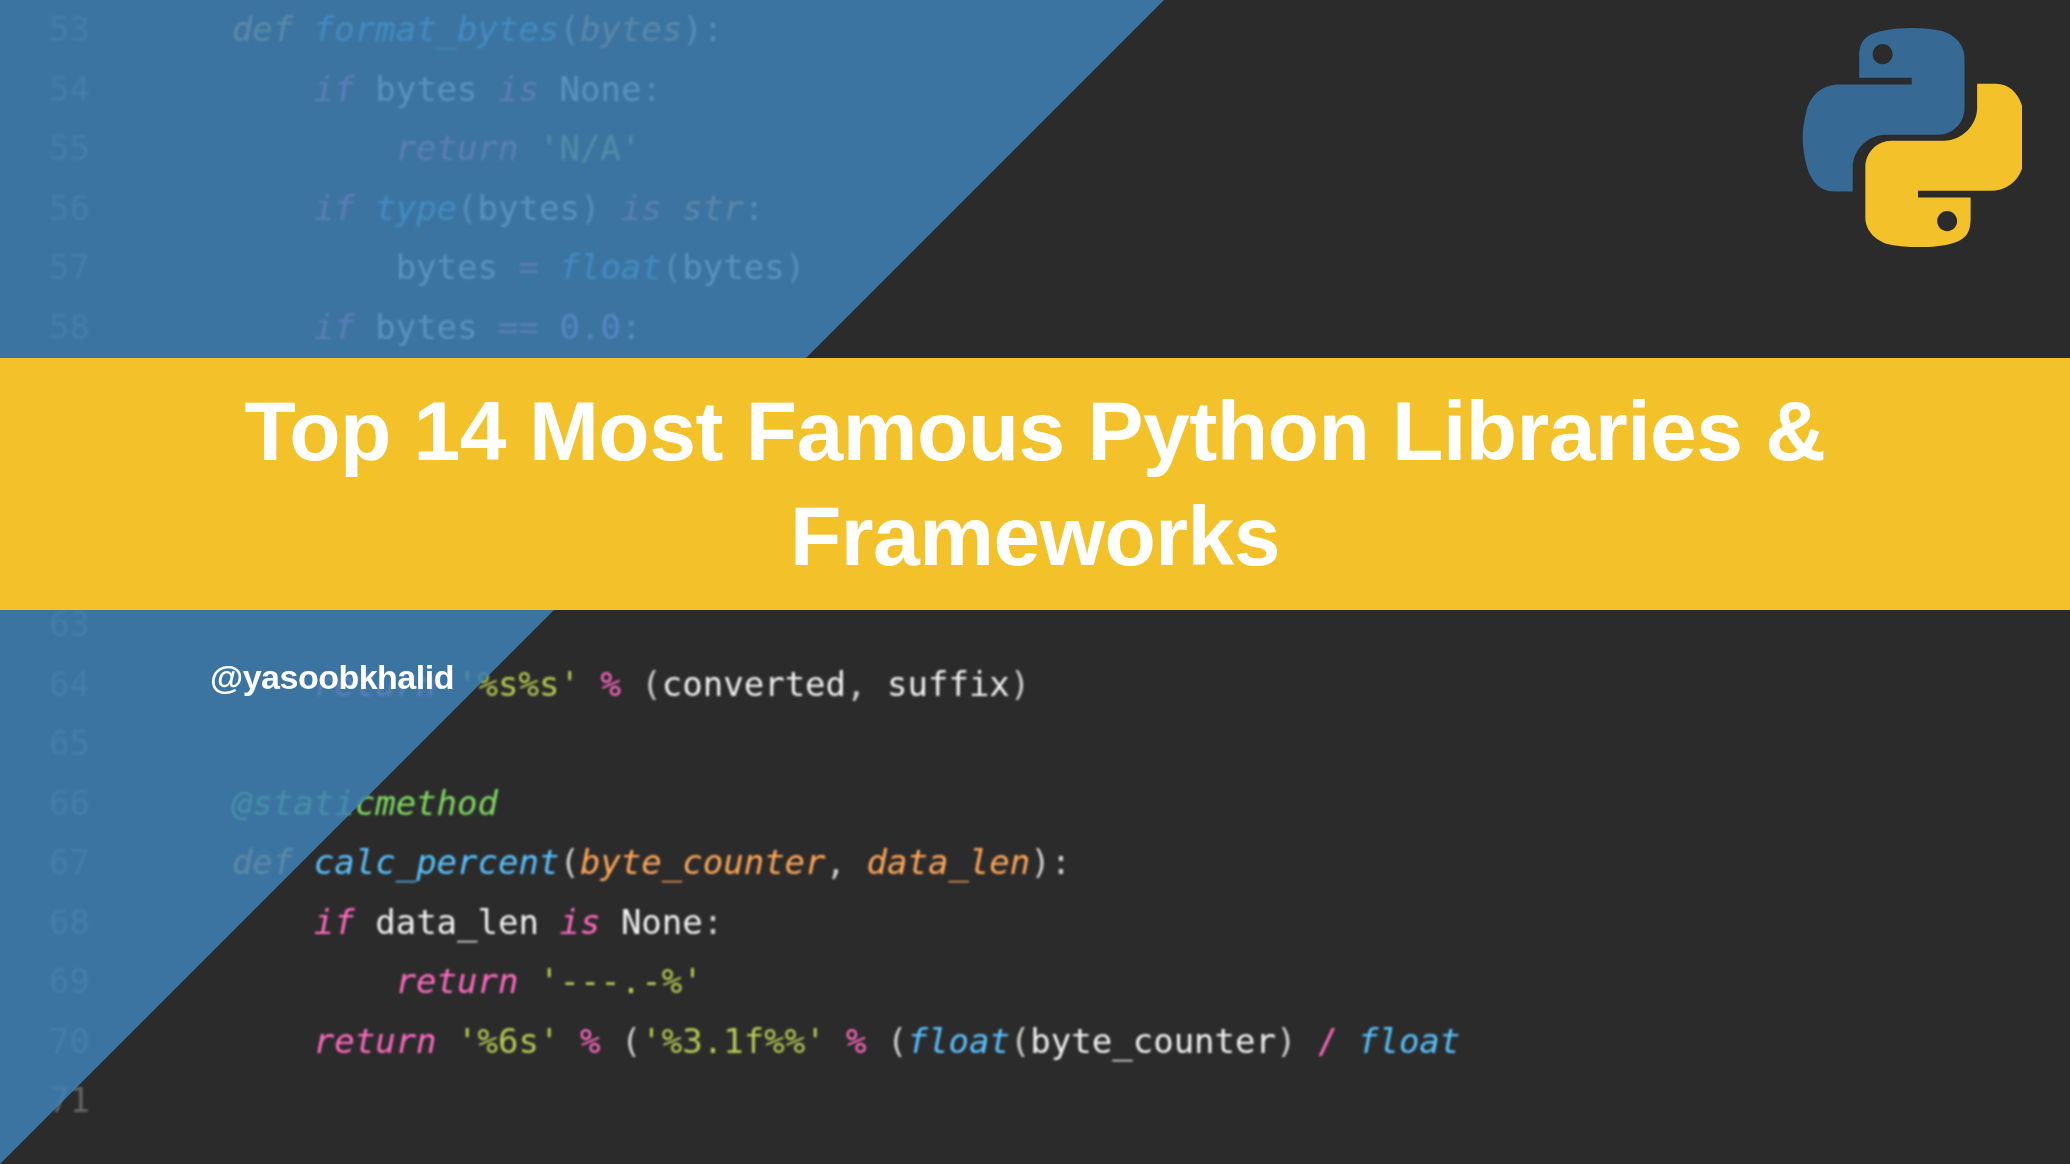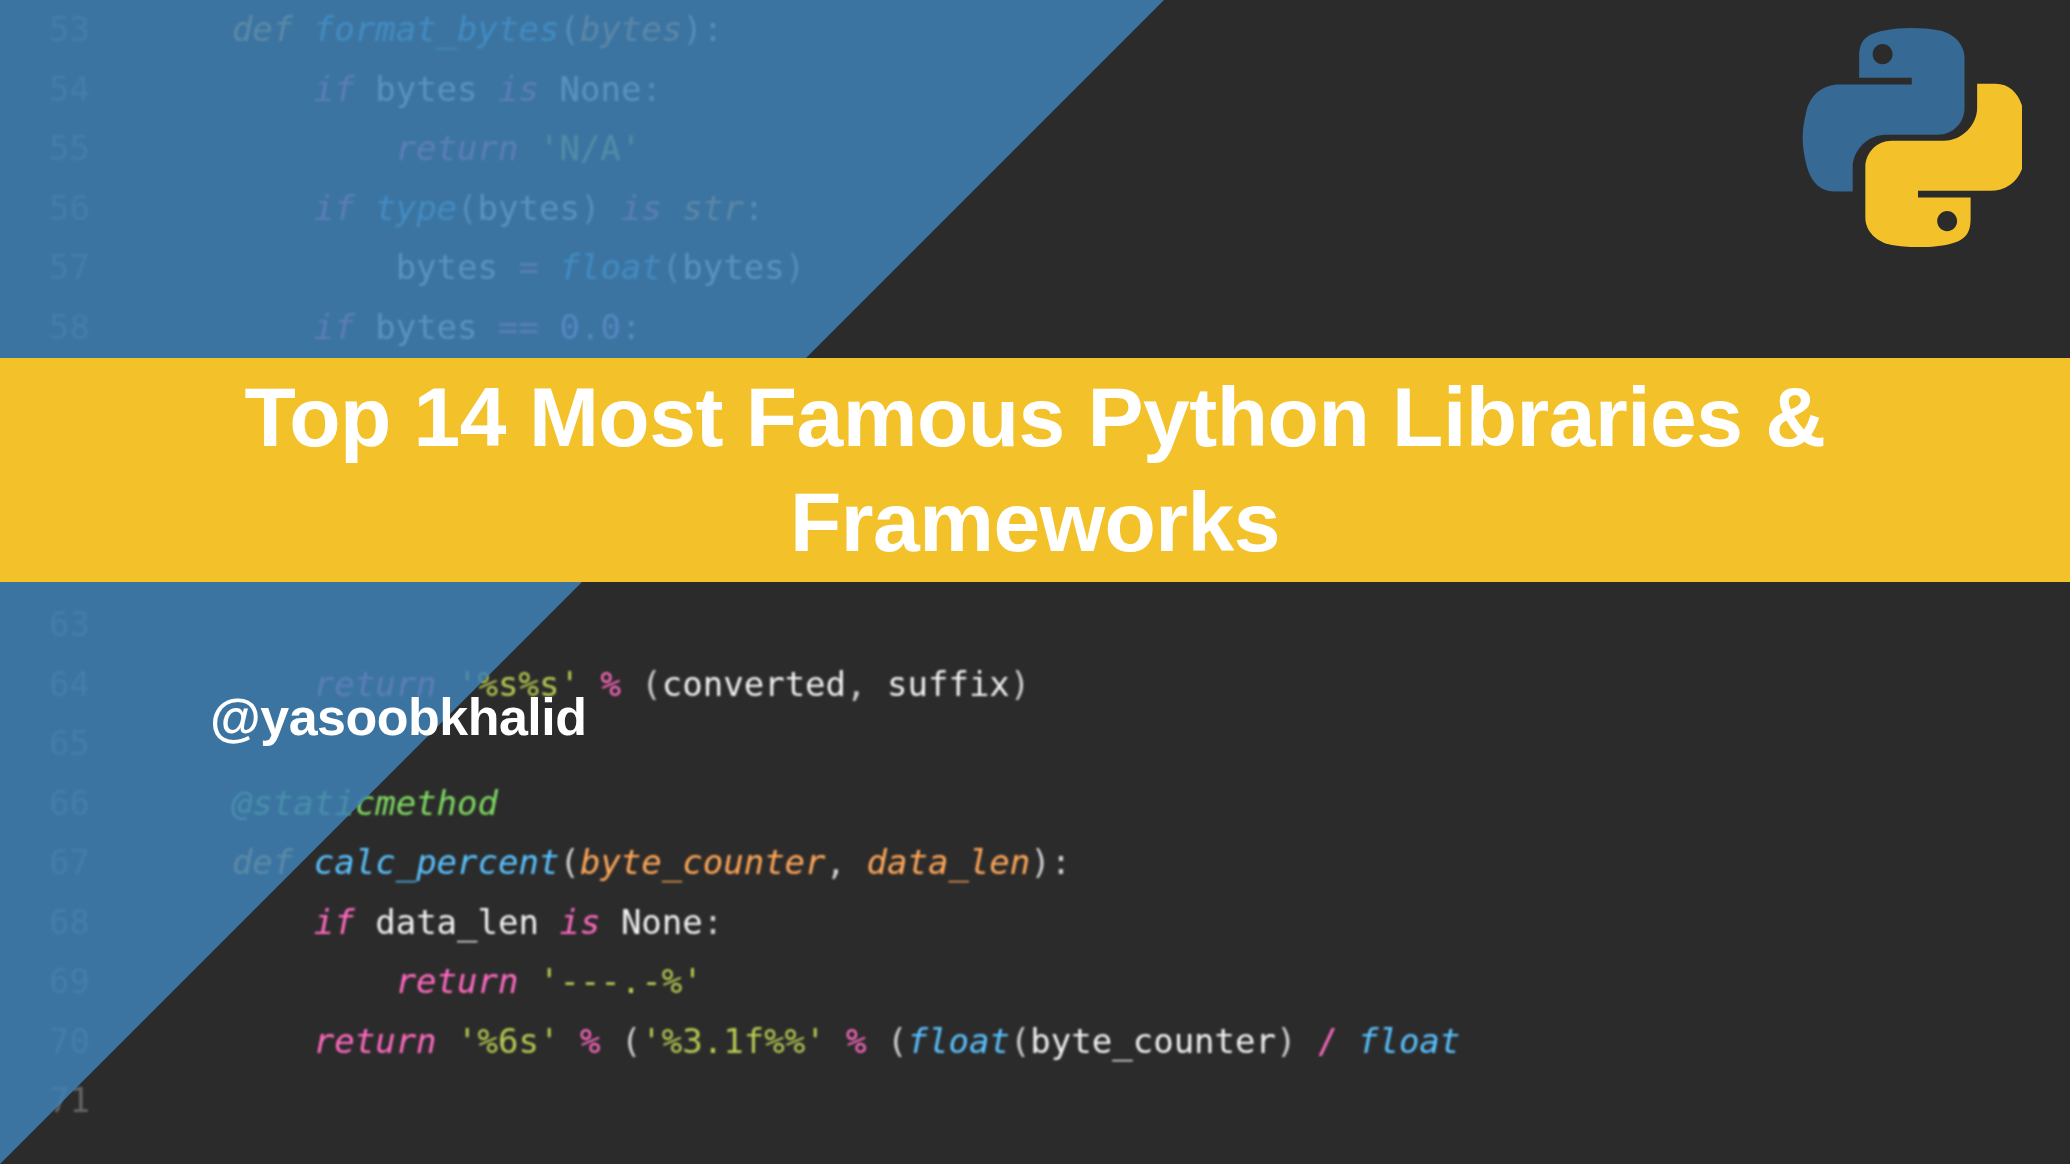--- a/index.html
+++ b/index.html
@@ -50,21 +50,21 @@
       border-top: 1164px solid rgba(62, 129, 182, 0.85);
       border-right: 1164px solid transparent;
       z-index: 2;
     }
 
     .title-band {
       position: absolute;
       top: 358px;
       left: 0;
       right: 0;
-      height: 224px;
+      height: 252px;
       background: #f3c22b;
       display: flex;
       align-items: center;
       justify-content: center;
       z-index: 3;
       padding: 4px 80px;
     }
     .title-band h1 {
       color: #fff;
       font-size: 84px;
@@ -72,25 +72,24 @@
       text-align: center;
       line-height: 1.25;
       letter-spacing: -0.5px;
     }
 
     .handle {
       position: absolute;
       top: 658px;
       left: 210px;
       color: #fff;
-      font-size: 52px;
+      font-size: 34px;
       font-weight: 800;
       z-index: 4;
       letter-spacing: -0.5px;
-      margin-top: 29px;
     }
 
     .python-logo {
       position: absolute;
       top: 28px;
       right: 48px;
       width: 220px;
       height: 220px;
       z-index: 3;
     }

